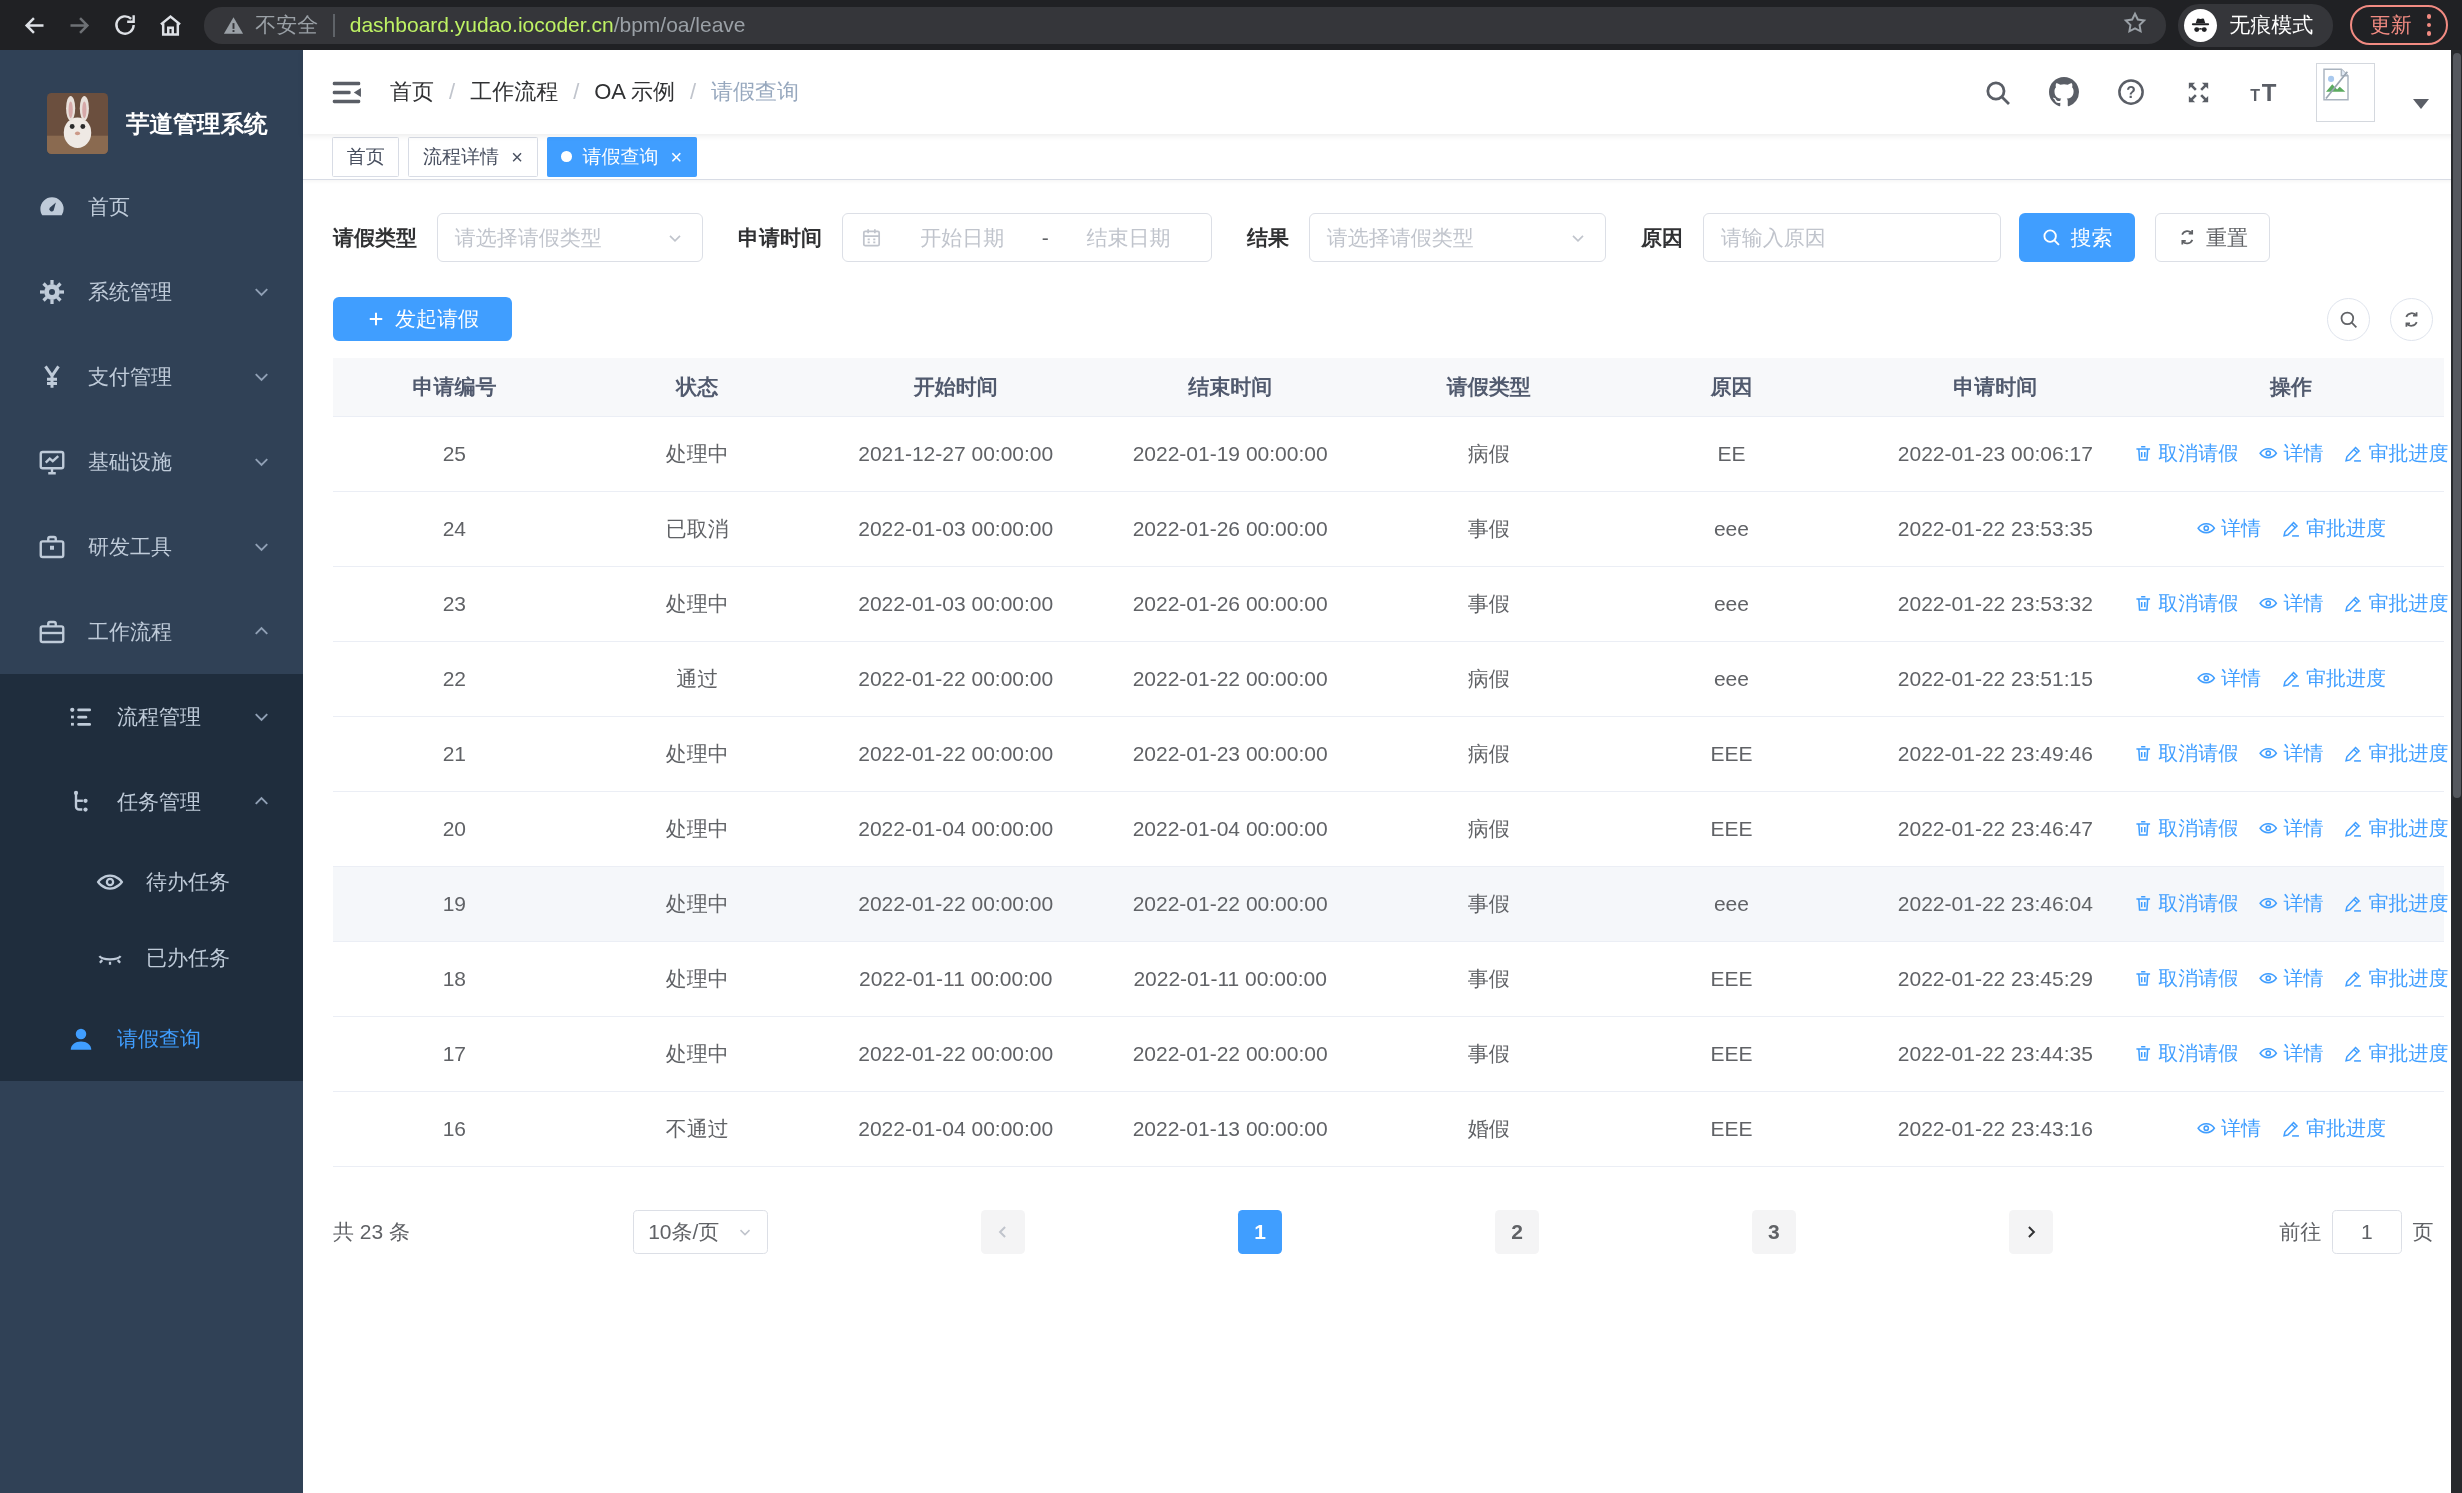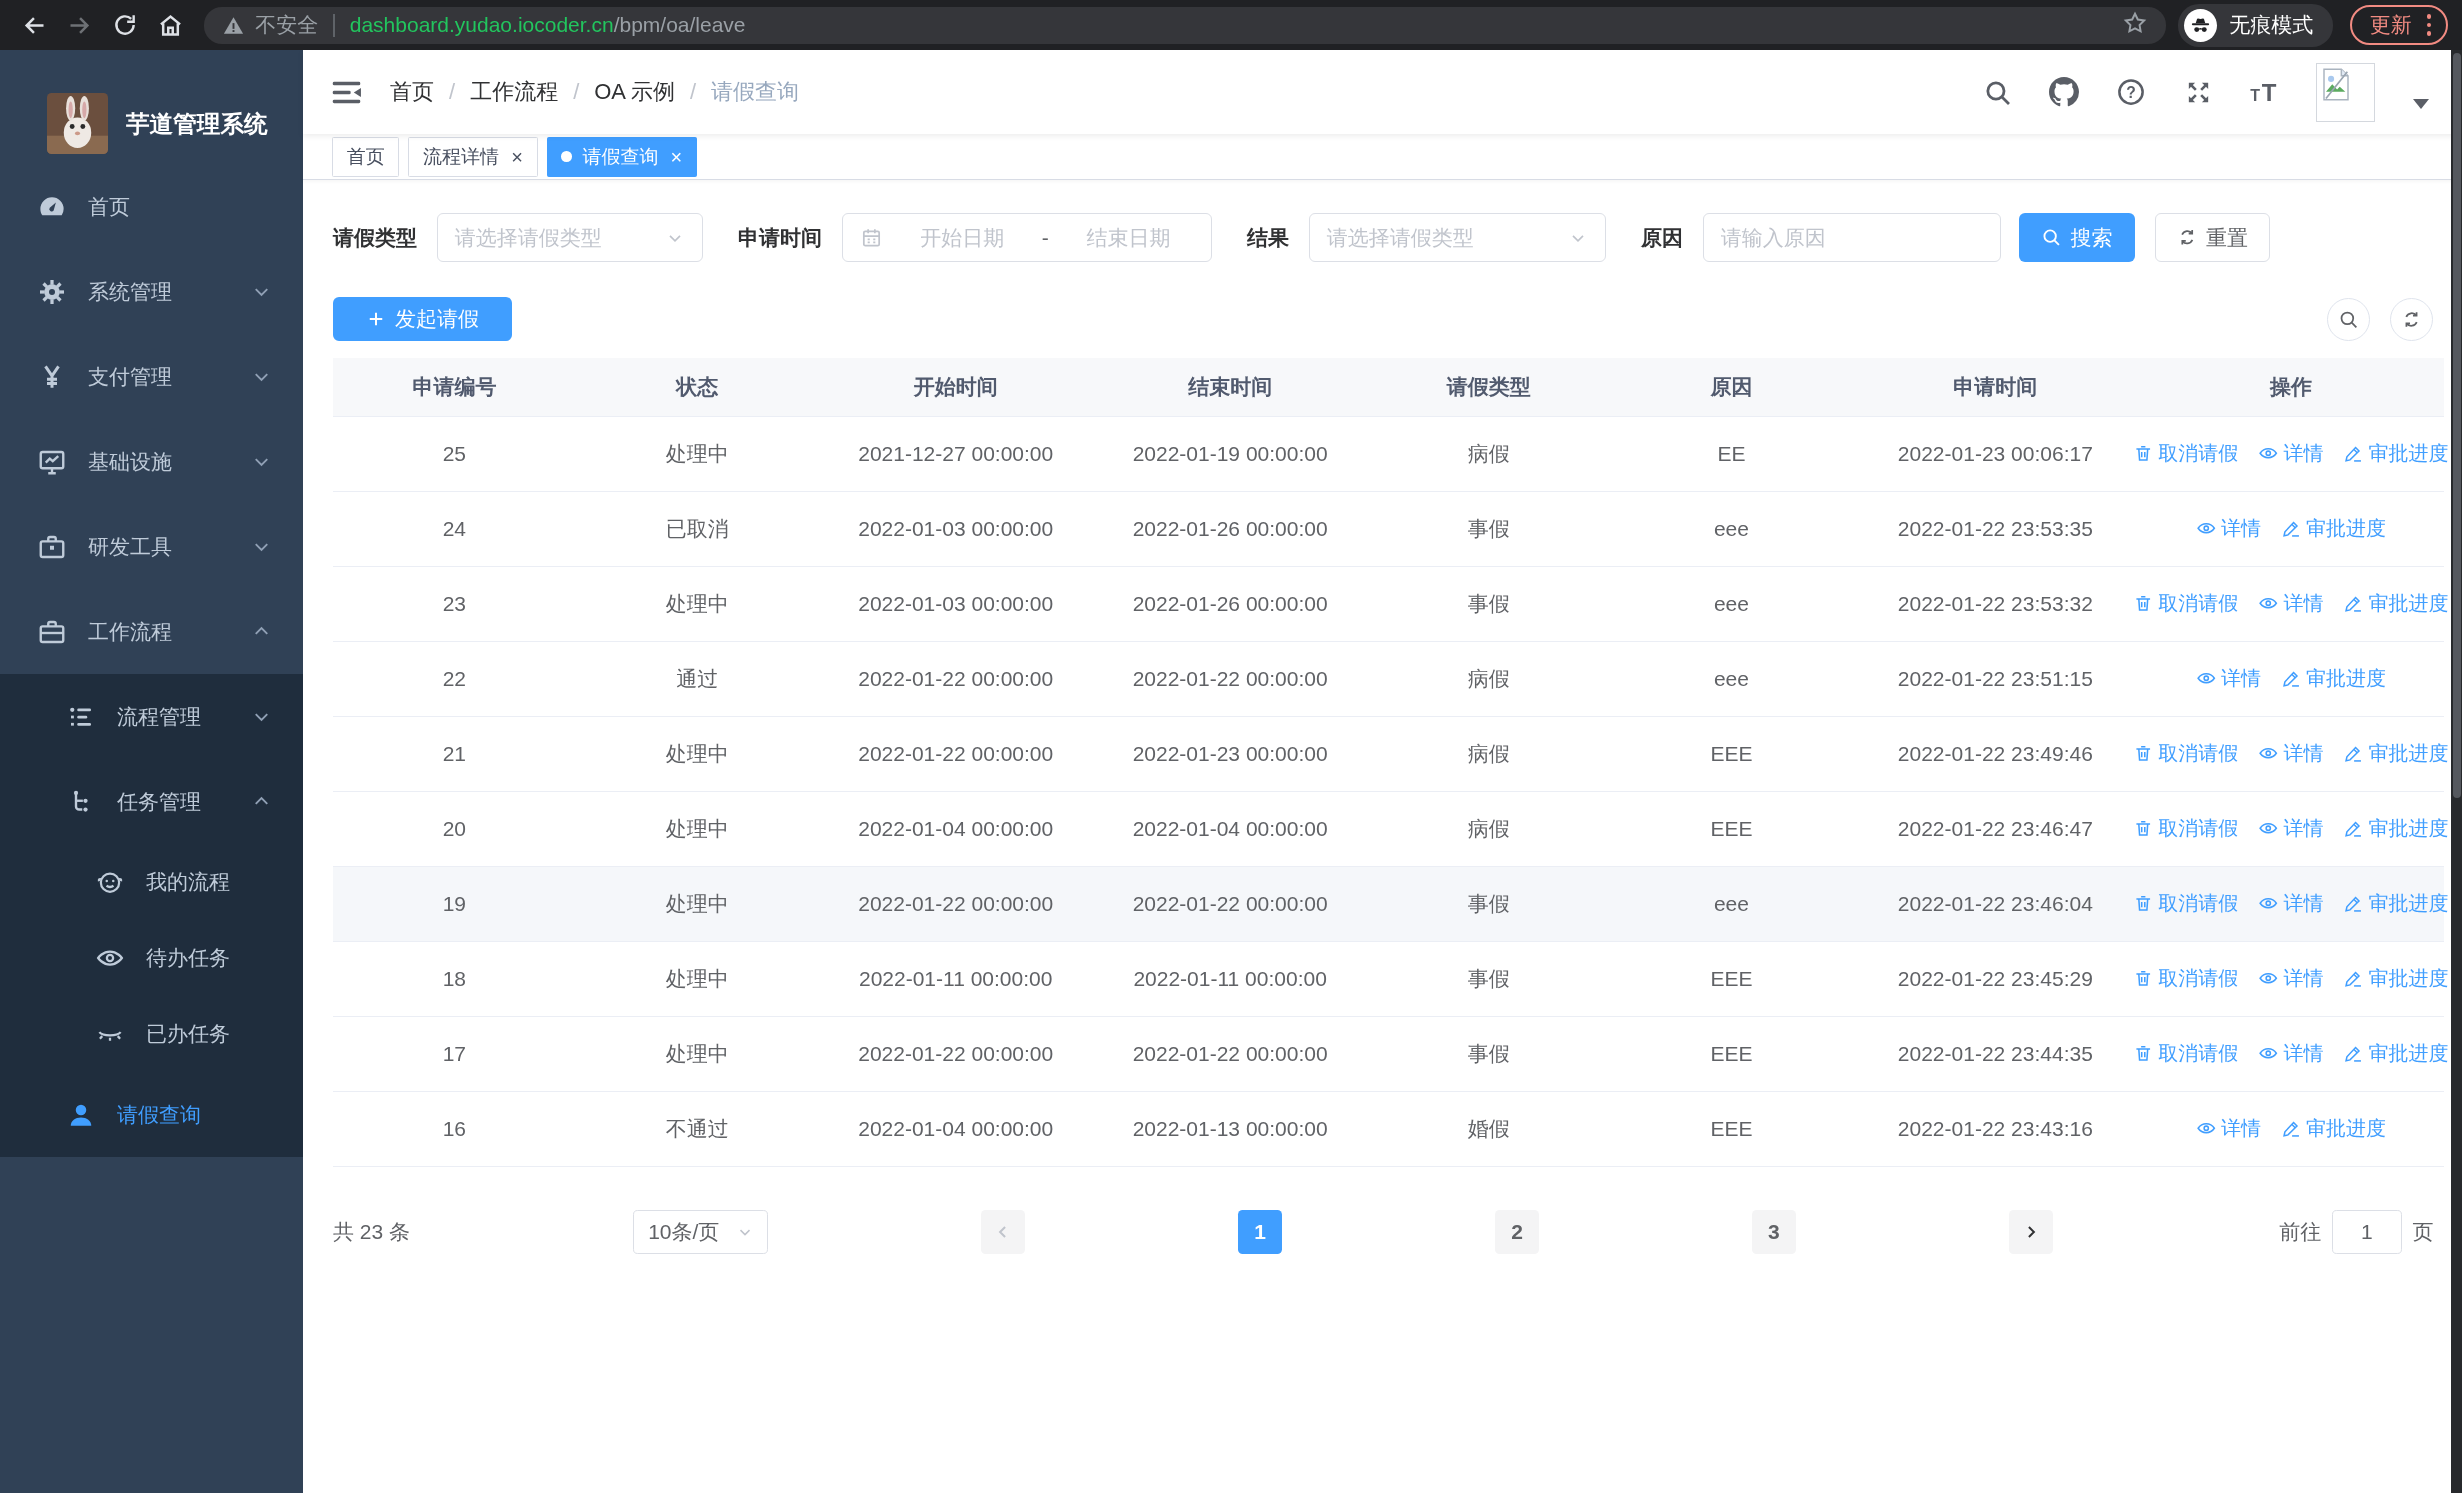--- a/index.html
+++ b/index.html
@@ -4,21 +4,21 @@
 <style>
   * { margin:0; padding:0; box-sizing:border-box; }
   html,body { width:2462px; height:1494px; overflow:hidden; background:#fff;
     font-family:"Liberation Sans","DejaVu Sans",sans-serif; }
 
   
   .chrome { height:50px; background:#202124; display:flex; align-items:center; padding:0 13.7px; gap:4.6px; position:relative; z-index:10;}
   .nav-ic { width:41px; height:41px; border-radius:50%; display:flex; align-items:center; justify-content:center; flex-shrink:0; }
   .omnibox { flex:1; height:37px; background:#35363a; border-radius:18px; display:flex; align-items:center; padding:0 18px; margin:0 7.6px; font-size:21px; color:#9aa0a6; min-width:0;}
   .omnibox .sep { width:1.5px; height:23px; background:#5f6368; margin:0 15px; }
-  .host { color:#22c55e; }
+  .host { color:#bef264; }
   .path { color:#9aa0a6; }
   .ob-star { margin-left:auto; }
   .incog { height:43px; background:#35363a; border-radius:21px; display:flex; align-items:center; gap:12px; padding:0 20px 0 6px; color:#fff; font-size:21px; flex-shrink:0;}
   .incog-circle { width:33px; height:33px; border-radius:50%; background:#fff; display:flex; align-items:center; justify-content:center; }
   .update { height:40px; border:2.3px solid #f28b82; border-radius:21px; color:#f28b82; font-size:21px; display:flex; align-items:center; gap:15px; padding:0 15px 0 18px; margin-left:12px; flex-shrink:0;}
   .kebab { display:flex; flex-direction:column; gap:3.8px; }
   .kebab i { width:4.6px; height:4.6px; border-radius:50%; background:#f28b82; }
 
   
   .app { display:flex; height:1443px; }
@@ -305,32 +305,20 @@
               <path d="M8 11h5.5"></path>
               <circle cx="8" cy="4.7" r="1.7" fill="currentColor" stroke="none"></circle>
               <circle cx="15.6" cy="11" r="1.7" fill="currentColor" stroke="none"></circle>
               <circle cx="15.6" cy="18" r="1.7" fill="currentColor" stroke="none"></circle>
             </svg>
           </span>
         <span class="mlabel">任务管理</span>
         <span class="chev"><svg viewBox="0 0 24 24" fill="none" stroke="currentColor" stroke-width="2">
               <path d="M6 14.5l6-6 6 6"></path>
             </svg></span>
-      </div>
-      <div class="mitem l3">
-        <span class="micon">
-            <svg viewBox="0 0 24 24" fill="none" stroke="currentColor" stroke-width="1.8">
-              <circle cx="12" cy="12.5" r="7.3"></circle>
-              <path d="M4.8 9.8q-2.1-.6-1.6 1.6M19.2 9.8q2.1-.6 1.6 1.6"></path>
-              <circle cx="9.4" cy="11.2" r="1" fill="currentColor" stroke="none"></circle>
-              <circle cx="14.6" cy="11.2" r="1" fill="currentColor" stroke="none"></circle>
-              <path d="M9.2 15q2.8 2 5.6 0"></path>
-            </svg>
-          </span>
-        <span class="mlabel">我的流程</span>
       </div>
       <div class="mitem l3">
         <span class="micon">
             <svg viewBox="0 0 24 24" fill="none" stroke="currentColor" stroke-width="1.8">
               <path d="M2.5 12S6 6.8 12 6.8 21.5 12 21.5 12 18 17.2 12 17.2 2.5 12 2.5 12z"></path>
               <circle cx="12" cy="12" r="2.5"></circle>
             </svg>
           </span>
         <span class="mlabel">待办任务</span>
       </div>

